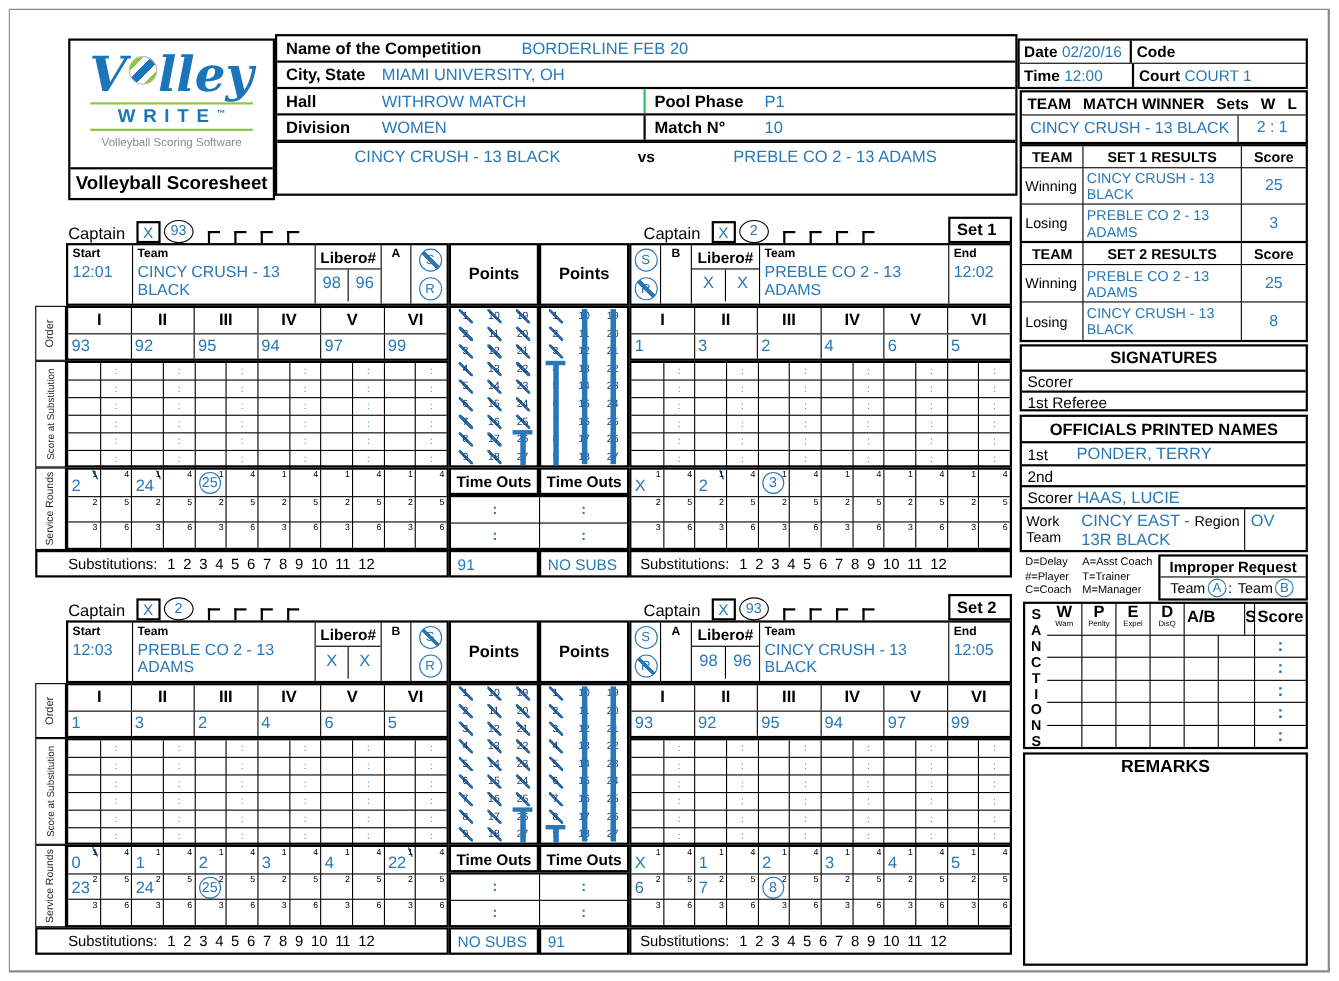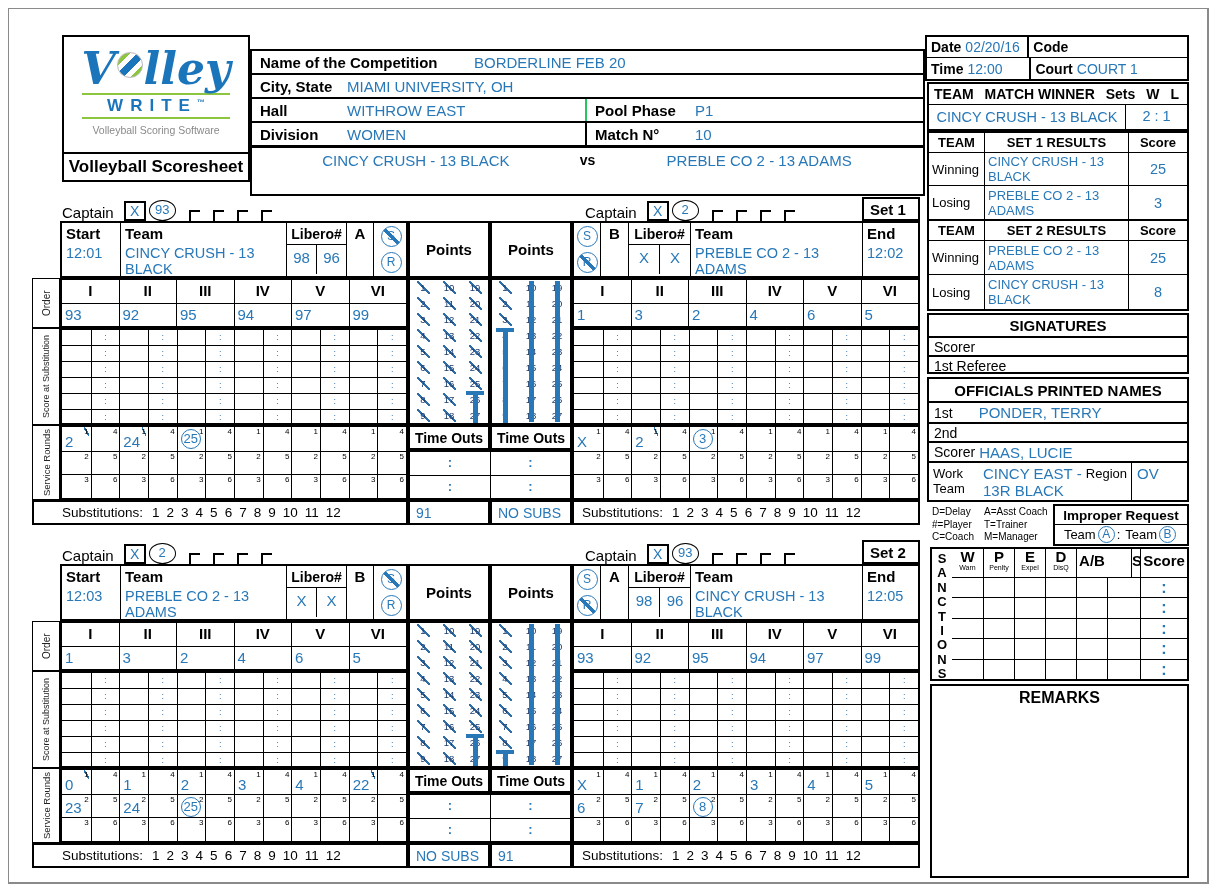--- a/index.html
+++ b/index.html
@@ -47,21 +47,21 @@
   .sanc-grid>div{border-left:1px solid #000;border-top:1px solid #000;text-align:center;overflow:hidden;}
   .sanc-key{font-weight:bold;font-size:15px;line-height:14px;padding-top:1px;}
   .sanc-sub{font-size:7px;line-height:8px;}
 
   
   .captain{display:flex;align-items:flex-end;height:24px;font-size:15px;}
   .cap-x{display:inline-block;width:22px;height:20px;border:2px solid #000;color:var(--ink);text-align:center;line-height:16px;font-size:14px;margin-left:10px;}
   .cap-oval{display:inline-block;min-width:27px;height:21px;border:1.5px solid #000;border-radius:50%;color:var(--ink);text-align:center;line-height:18px;font-size:13px;margin-left:3px;padding:0 2px;}
   .tick{display:inline-block;width:11px;height:11px;border-left:2px solid #000;border-top:2px solid #000;margin-left:13px;vertical-align:bottom;}
   .set-label{font-weight:bold;font-size:15px;padding:2px 0 0 6px;background:#fff;}
-  .hlab{font-weight:bold;font-size:15px;padding:2px 0 0 4px;}
+  .hlab{font-weight:bold;font-size:11px;padding:2px 0 0 4px;}
   .hval{color:var(--ink);font-size:14.5px;padding:3px 0 0 4px;line-height:16px;}
   .lib-head{font-weight:bold;font-size:14px;text-align:center;border-bottom:1.5px solid #000;padding:3px 0 2px;}
   .lib-vals{display:flex;height:29px;}
   .lib-vals span{flex:1;text-align:center;color:var(--ink);font-size:15px;padding-top:4px;}
   .lib-vals span+span{border-left:1px solid #000;}
   .circ{display:block;width:21px;height:21px;border:1.7px solid var(--ink);border-radius:50%;color:var(--ink);font-size:12px;line-height:18px;text-align:center;margin:3px auto 0;position:relative;}
   .circ.x{background:linear-gradient(to top right,transparent 44%,var(--ink) 44%,var(--ink) 56%,transparent 56%);}
   .pts-head{font-weight:bold;font-size:15px;display:flex;align-items:center;justify-content:center;}
   .vlab{writing-mode:vertical-rl;transform:rotate(180deg);text-align:center;font-size:9px;color:#222;border:1.5px solid #000;display:flex;align-items:center;justify-content:center;}
   .order-hdr{display:flex;border-bottom:1px solid #000;}
@@ -104,32 +104,32 @@
 
   <div class="abs b2" style="left:62px;top:35px;width:188px;height:147px;">
     <div class="logo-line1">
       <span>V</span><span class="ball"></span><span>lley</span>
     </div>
     <div class="logo-write"><span>WRITE</span><span class="logo-tm">™</span></div>
     <div class="logo-tag">Volleyball Scoring Software</div>
     <div class="sheet-title">Volleyball Scoresheet</div>
   </div>
 
-  <div class="abs b2" style="left:250px;top:49px;width:675px;height:147px;">
+  <div class="abs b2" style="left:250px;top:31px;width:675px;height:147px;">
     <div class="comp-row" style="height:24px;">
       <span class="clab" style="width:222px;">Name of the Competition</span>
       <span class="cval">BORDERLINE FEB 20</span>
     </div>
     <div class="comp-row" style="height:24px;">
       <span class="clab" style="width:95px;">City, State</span>
       <span class="cval">MIAMI UNIVERSITY, OH</span>
     </div>
     <div class="comp-row" style="height:24px;">
       <span class="clab" style="width:95px;">Hall</span>
-      <span class="cval" style="width:238px;">WITHROW EAST</span>
+      <span class="cval" style="width:238px;">WITHROW MATCH</span>
       <span class="clab" style="width:110px;border-left:2px solid #22c55e;height:100%;display:flex;align-items:center;">Pool Phase</span>
       <span class="cval">P1</span>
     </div>
     <div class="comp-row" style="height:24px;">
       <span class="clab" style="width:95px;">Division</span>
       <span class="cval" style="width:238px;">WOMEN</span>
       <span class="clab" style="width:110px;border-left:2px solid #000;height:100%;display:flex;align-items:center;">Match N°</span>
       <span class="cval">10</span>
     </div>
     <div class="comp-row" style="height:25px;border-top:1px solid #000;">

